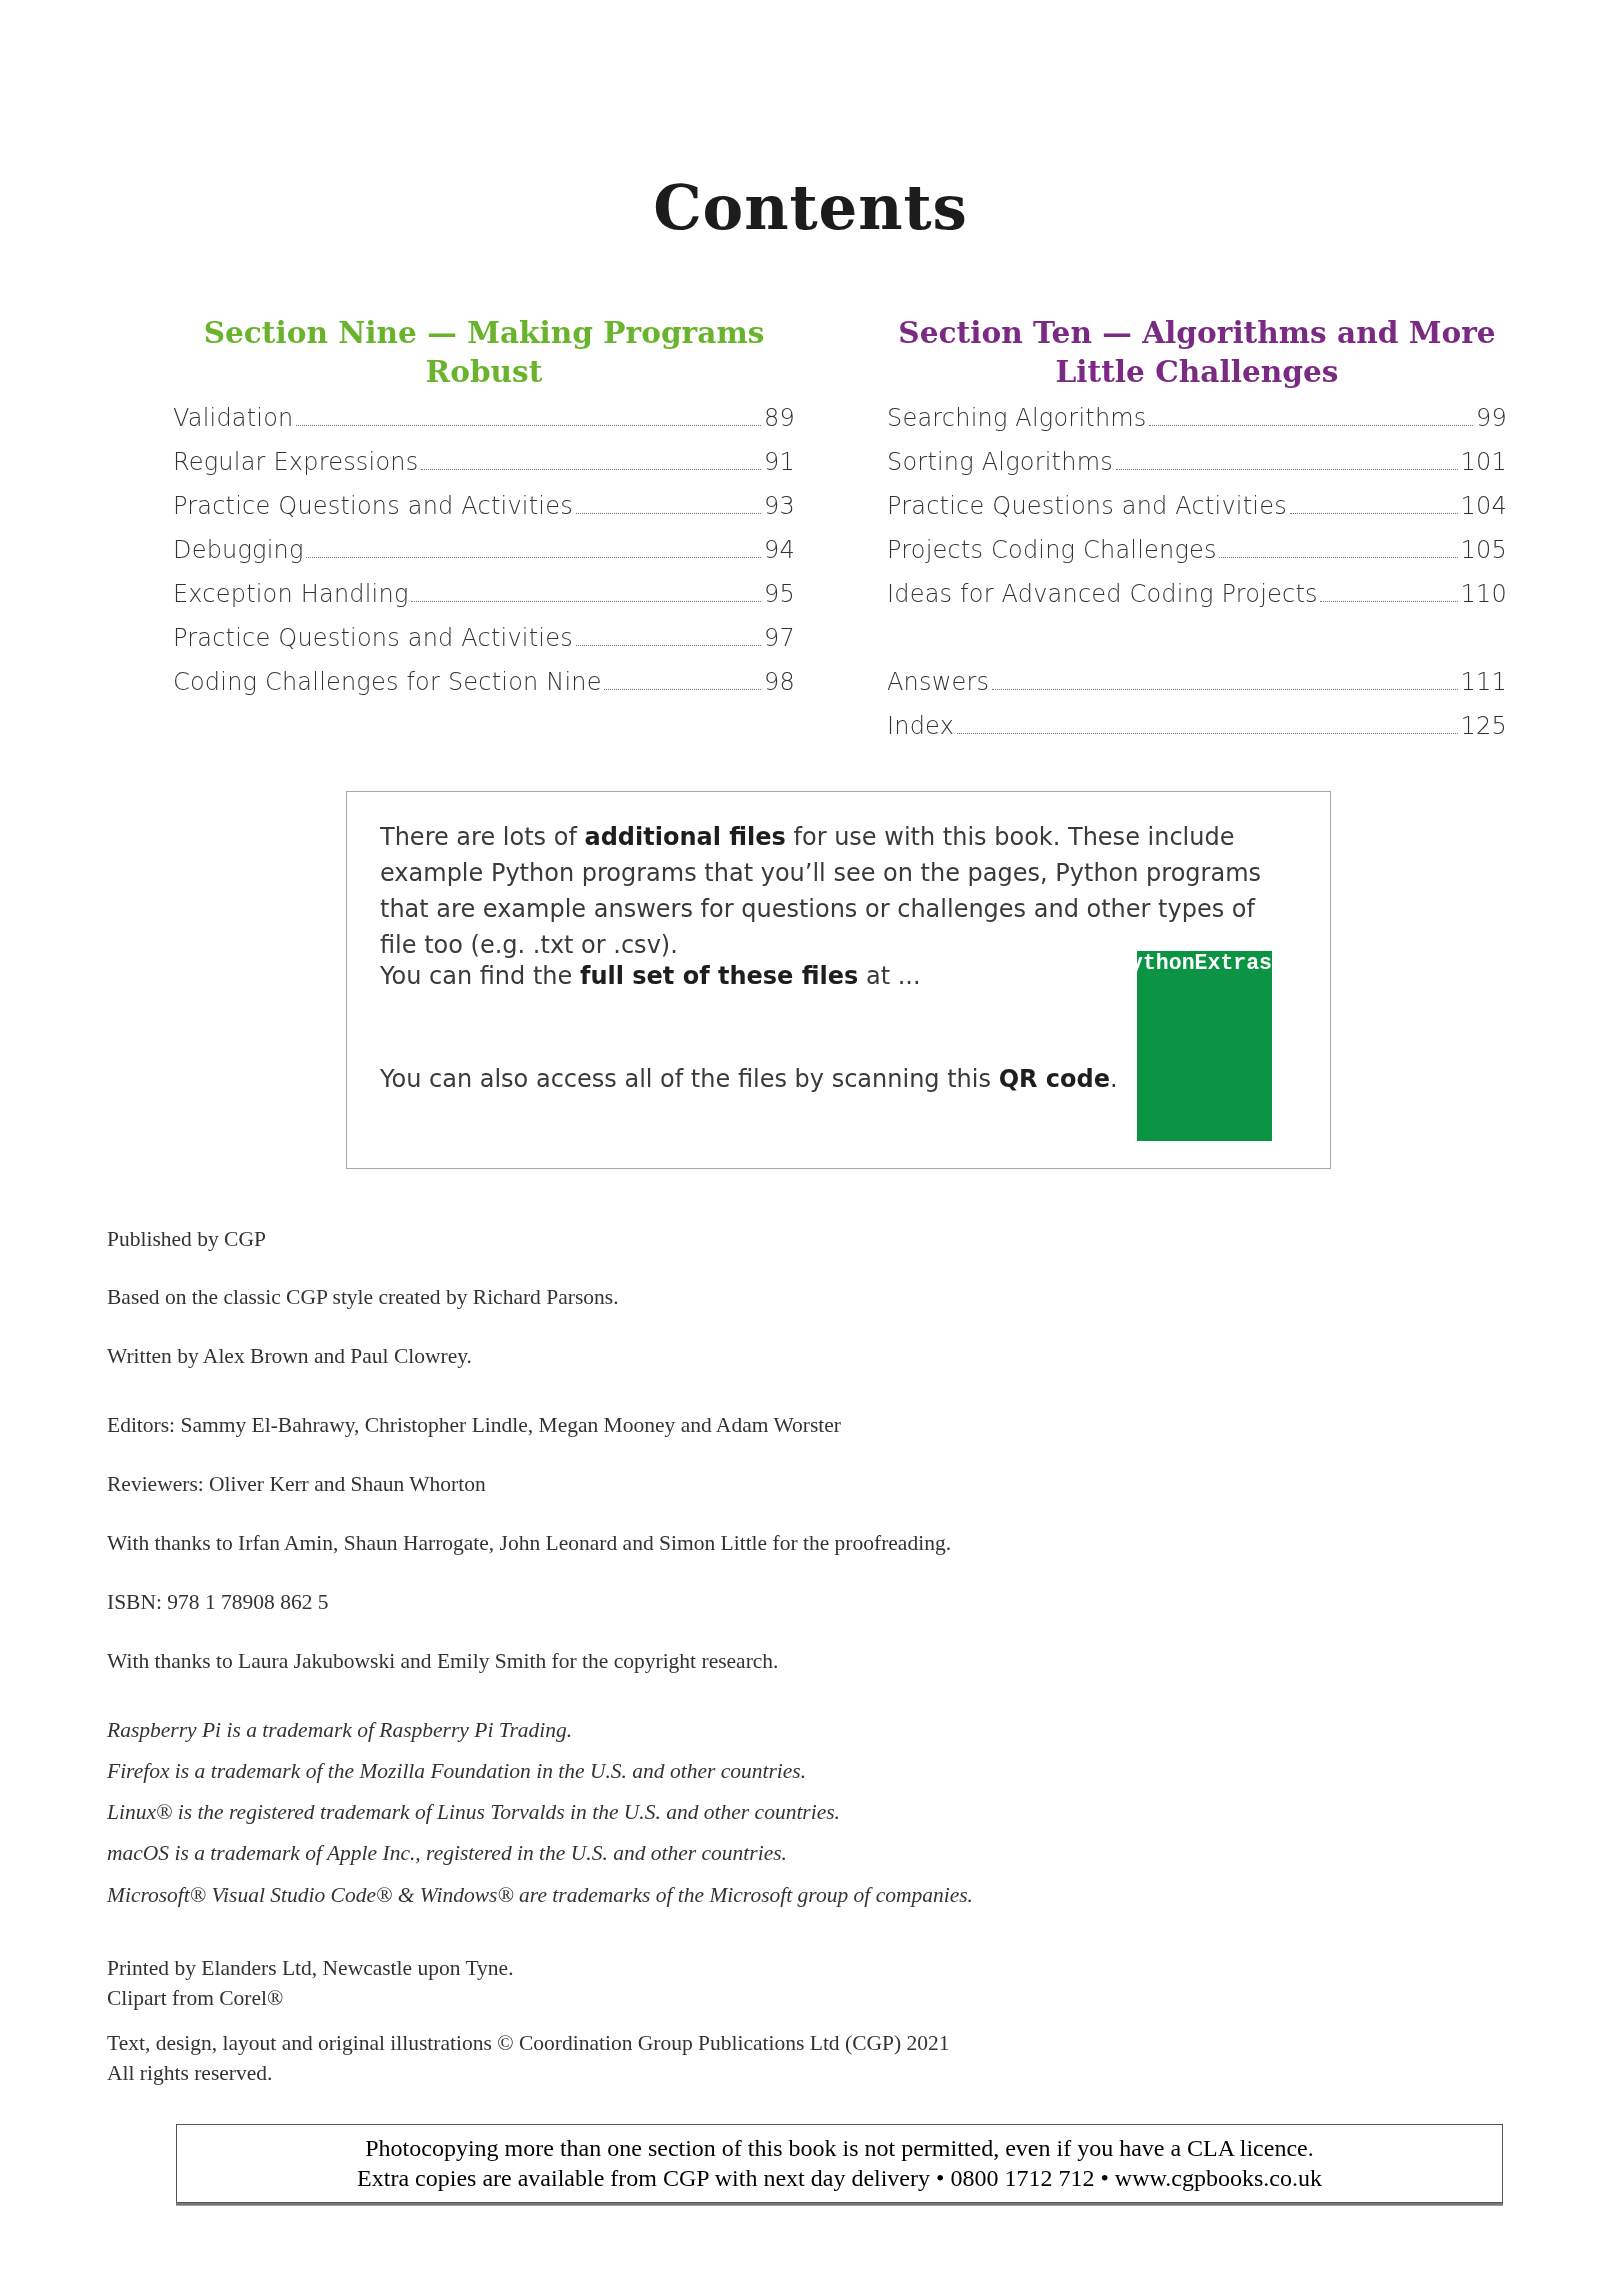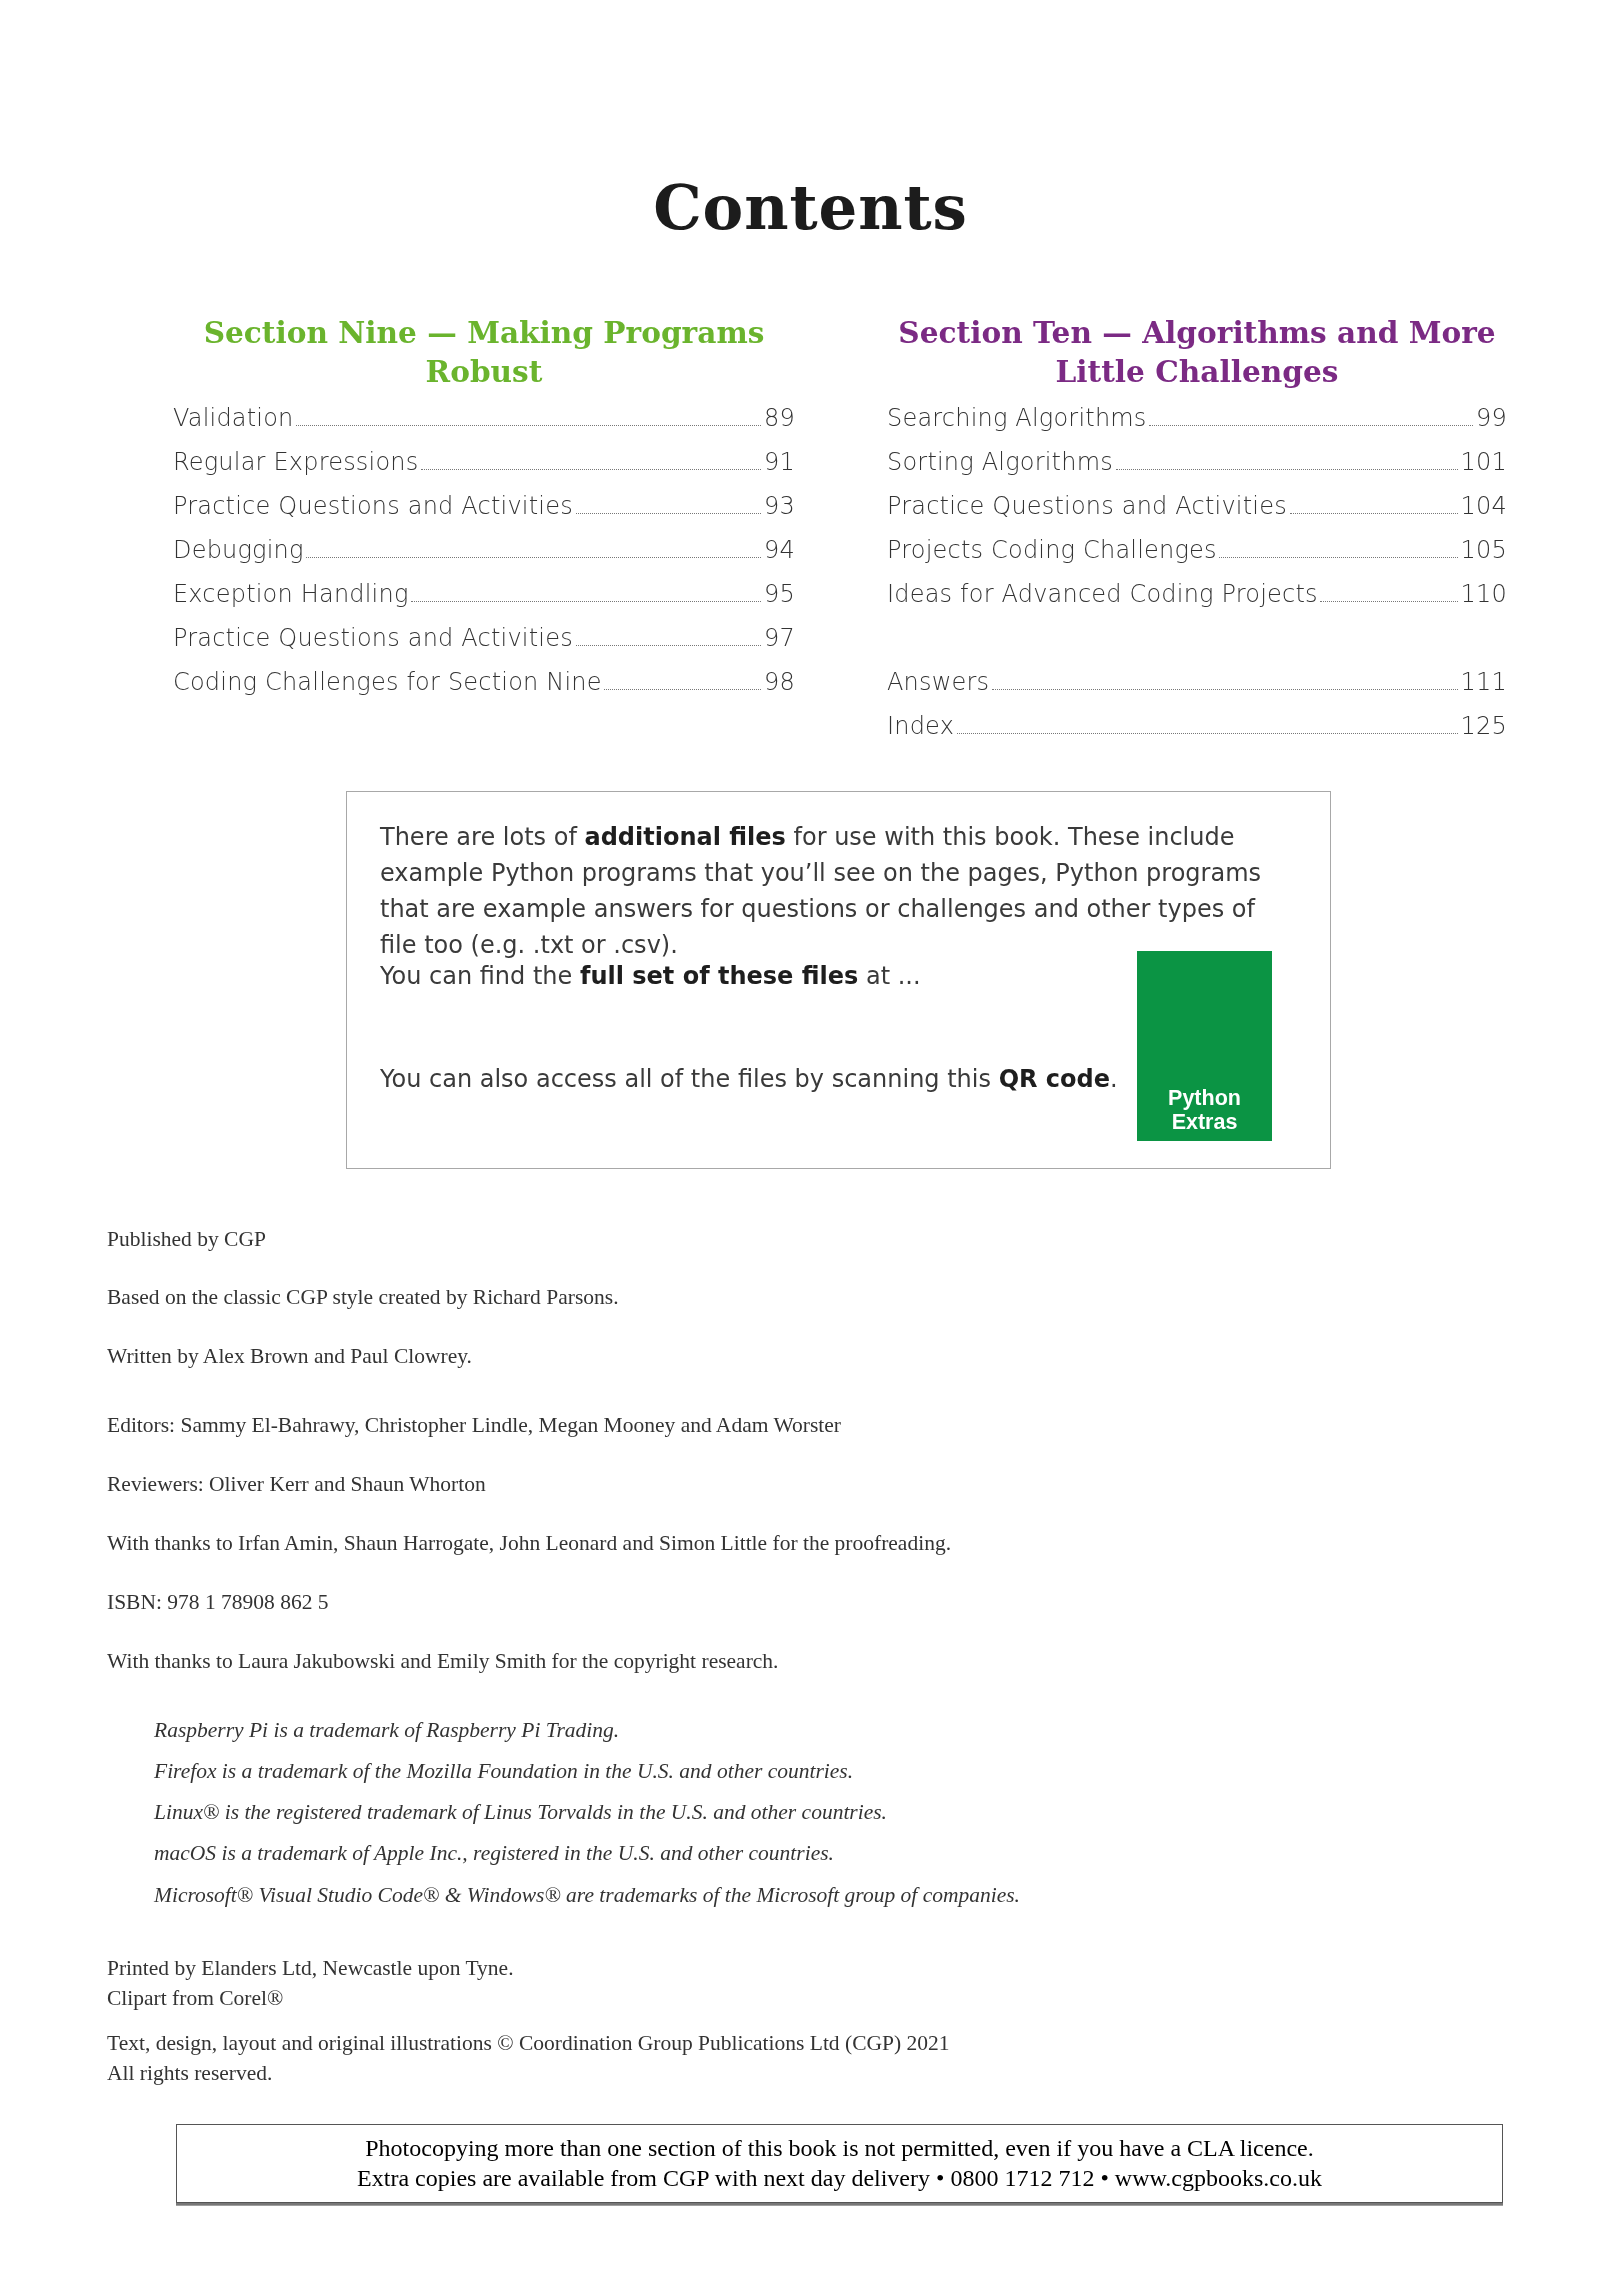--- a/index.html
+++ b/index.html
@@ -46,32 +46,32 @@
       font-family: "DejaVu Sans", sans-serif; font-size: 24px;
       line-height: 36px; color: #3a3a3a; width: 913px;
     }
     .info-box b { font-weight: bold; color: #1e1e1e; }
     .p1 { top: 27px; }
     .p2 { top: 166px; }
     .p3 { top: 269px; }
     .qr {
       position: absolute; left: 790px; top: 159px; width: 135px; height: 190px;
       background: #0b9444; color: #ffffff;
-      font-family: Liberation Sans, sans-serif; font-weight: bold;
+      font-family: Liberation Mono, monospace; font-weight: bold;
       font-size: 21.5px; line-height: 24px; text-align: center;
-      display: flex; flex-direction: column; justify-content: flex-end;
+      display: flex; flex-direction: row; justify-content: flex-end;
       padding-bottom: 7.2px;
     }
 
     .credits {
       position: absolute; left: 107px; top: 1227px; width: 1254px;
       font-family: "Liberation Serif", serif; font-size: 21.5px; color: #333;
     }
     .credits .line { position: absolute; left: 0; white-space: nowrap; }
-    .credits .italic { font-style: italic; margin-left: 47px; }
+    .credits .italic { font-style: italic; }
 
     .footer-box {
       position: absolute; left: 176px; top: 2124px; width: 1327px; height: 79px;
       border: 1.8px solid #555; box-shadow: 0 2.7px 0 #777;
       font-family: "Liberation Serif", serif; font-size: 24px; color: #000000;
       text-align: center; padding-top: 9px; line-height: 29.6px;
     }
   </style>
 </head>
 <body>

